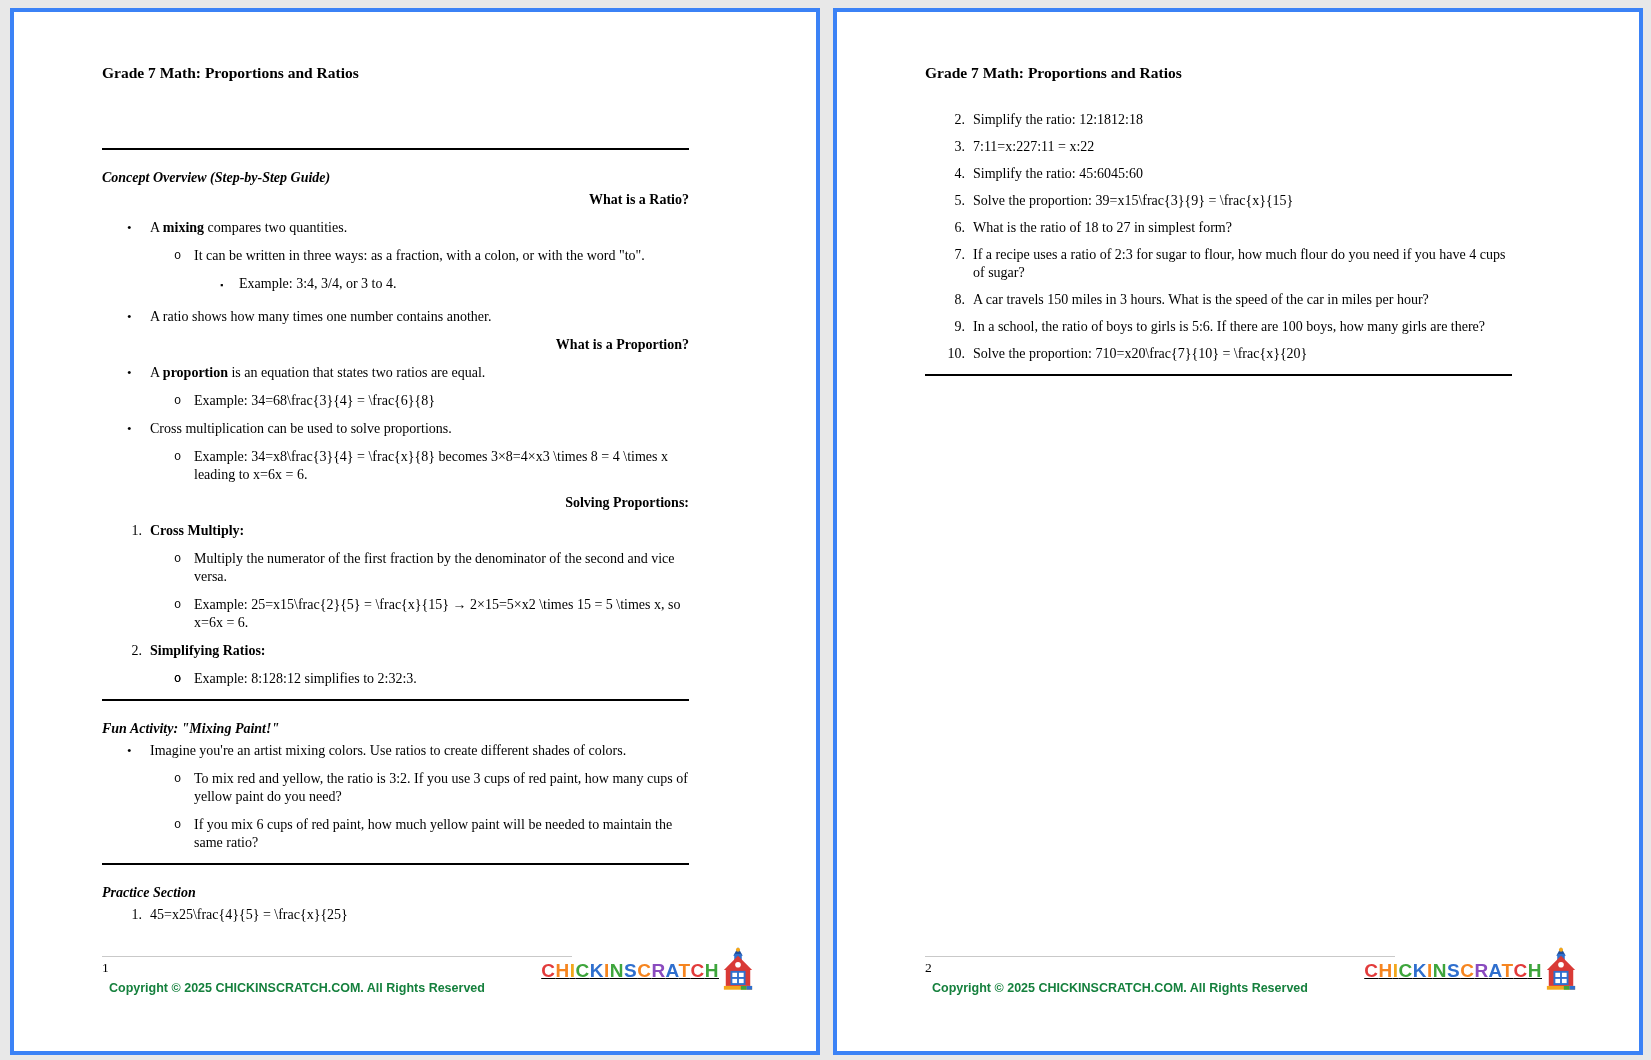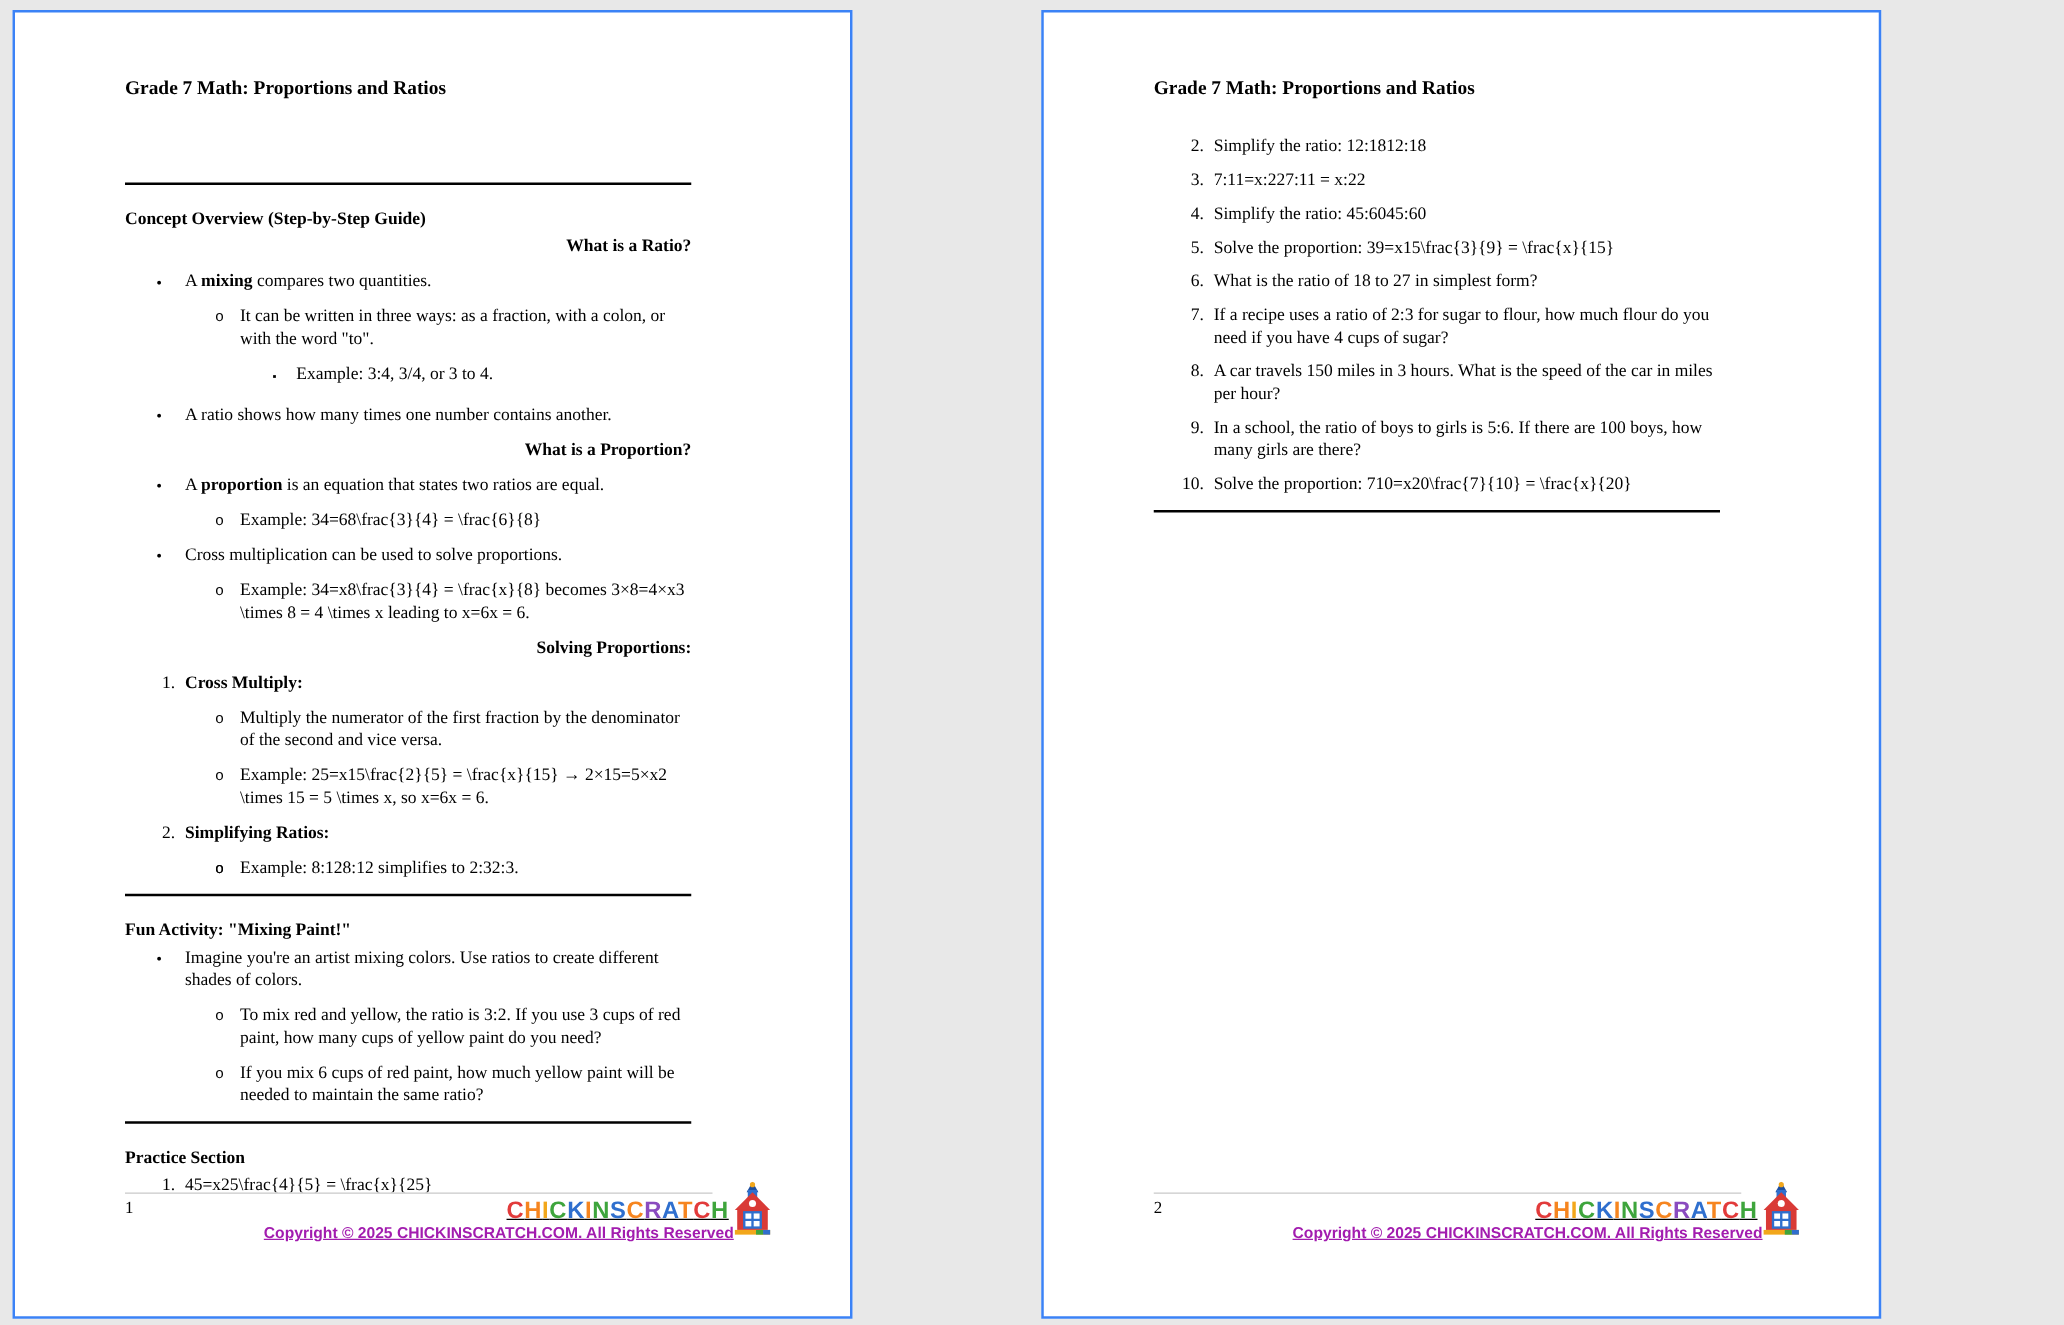--- a/index.html
+++ b/index.html
@@ -1,42 +1,42 @@
 <!DOCTYPE html>
 <html><head>
 <meta charset="utf-8">
 <style>
   html,body{margin:0;padding:0;width:1651px;height:1060px;background:#e8e8e8;overflow:hidden;}
   .viewer{position:relative;width:1651px;height:1060px;background:#e8e8e8;}
-  .page{position:absolute;top:8px;width:672px;height:1047px;background:#ffffff;border:2px solid #3b82f6;box-sizing:border-box;font-family:"Liberation Serif",serif;color:#000;}
+  .page{position:absolute;top:8px;width:810px;height:1047px;background:#ffffff;border:4px solid #3b82f6;box-sizing:border-box;font-family:"Liberation Serif",serif;color:#000;}
   #page-1{left:10px;}
   #page-2{left:833px;}
   .content{position:absolute;left:0;top:0;right:0;box-sizing:border-box;padding:52px 127px 0 88px;font-size:14px;line-height:18px;}
   .doc-title{font-size:15.5px;font-weight:bold;margin:0;}
   #page-2 .doc-title{margin-bottom:29px;}
   .doc-hr{border:0;border-top:2px solid #000;height:0;margin:11px 0 19px 0;}
   .hr-title{margin-top:66px;}
-  .h-italic{font-weight:bold;margin:12px 0 4px 0;}
+  .h-italic{font-weight:bold;font-style:italic;margin:12px 0 4px 0;}
   .h-bold{font-weight:bold;margin:0 0 10px 0;text-align:right;}
   .li{position:relative;margin:0 0 10px 0;}
   #page-2 .li{margin-bottom:9px;}
   .li-1{padding-left:48px;}
   .li-2{padding-left:92px;}
   .li-3{padding-left:137px;margin-top:5px;margin-bottom:15px;}
   .li-num{padding-left:48px;}
   .marker{position:absolute;top:0;}
   .li-1 > .marker{left:25px;font-size:13px;}
   .li-2 > .marker{left:72px;font-family:"Liberation Mono",monospace;font-size:12px;}
   .li-3 > .marker{left:118px;font-size:9px;top:1px;}
   .li-num > .marker{left:0;width:40px;text-align:right;}
   .seg-b{font-weight:bold;}
   
   .footer-rule{position:absolute;left:88px;top:944px;width:470px;height:1px;background:#c9c9c9;}
   .page-num{position:absolute;left:88px;top:948px;font-size:13.5px;}
-  .copyright{position:absolute;left:95px;top:969px;width:480px;text-align:right;font-family:"Liberation Sans",sans-serif;font-weight:bold;font-size:12.5px;color:#a21caf;text-decoration:underline;}
+  .copyright{position:absolute;left:95px;top:969px;width:480px;text-align:left;font-family:"Liberation Sans",sans-serif;font-weight:bold;font-size:12.5px;color:#15803d;}
   .logo{position:absolute;right:62px;top:936px;height:46px;display:flex;align-items:center;text-decoration:underline;}
   .logo-text{font-family:"Liberation Sans",sans-serif;font-weight:bold;font-size:19px;letter-spacing:0.5px;white-space:nowrap;}
   .logo-icon{width:32px;height:44px;margin-left:3px;margin-top:-4px;}
 </style>
 </head>
 <body>
 
 <div class="viewer">
 
   <div class="page" id="page-1">

